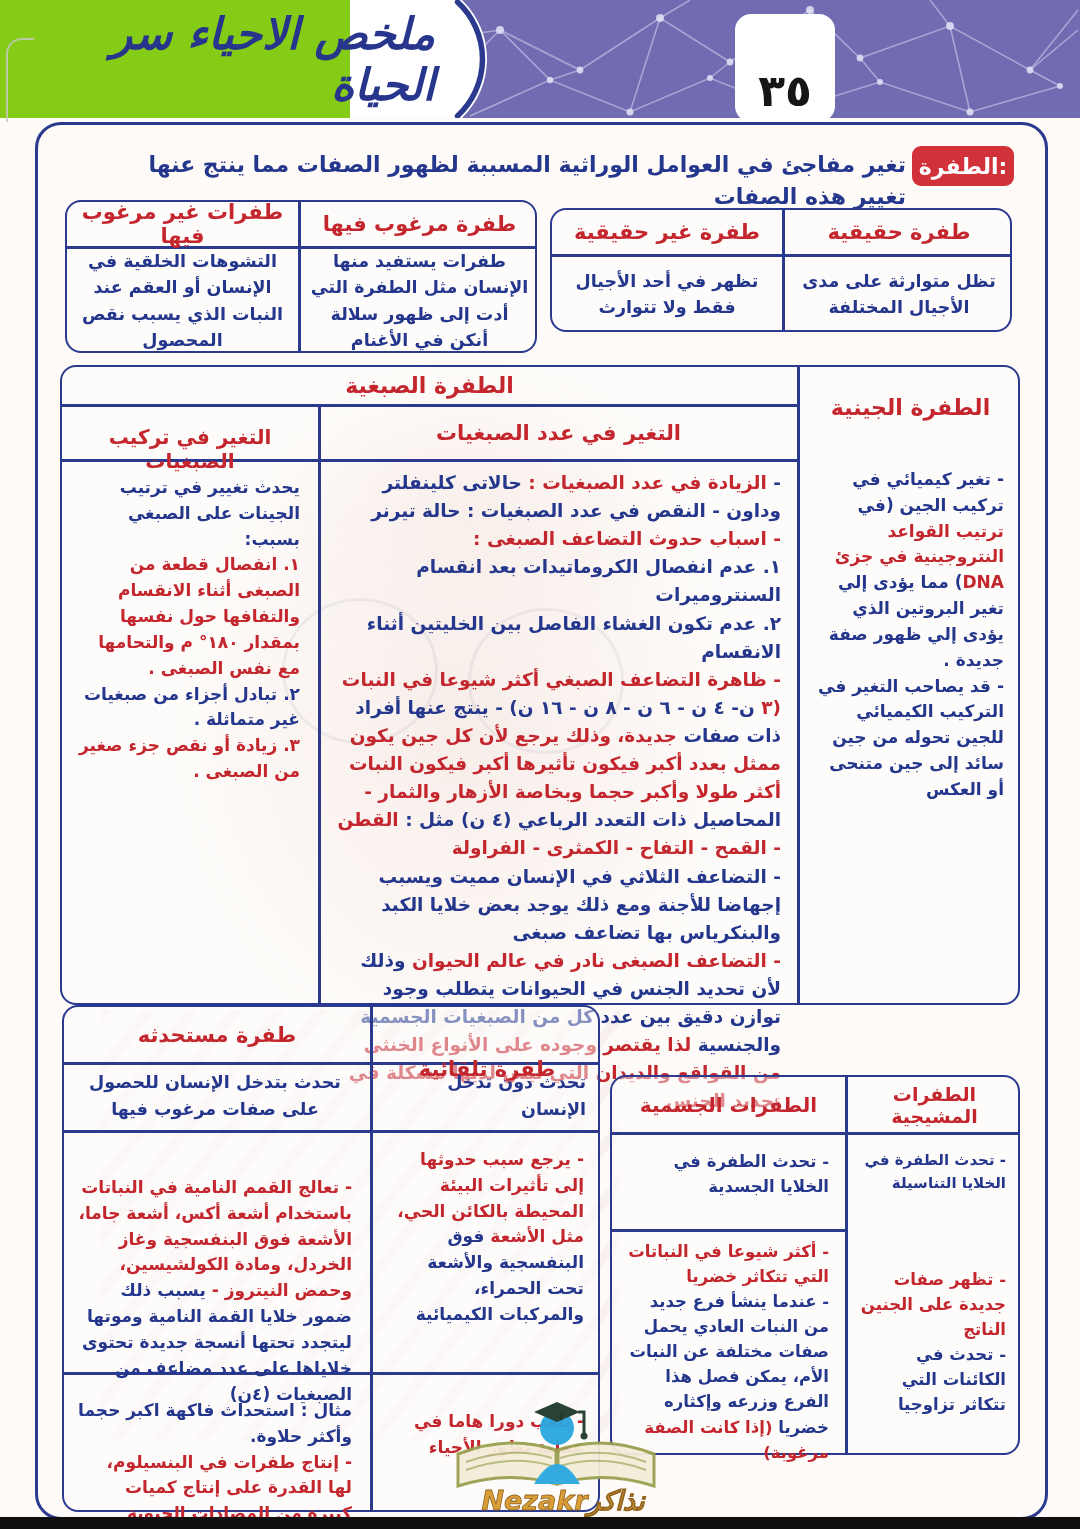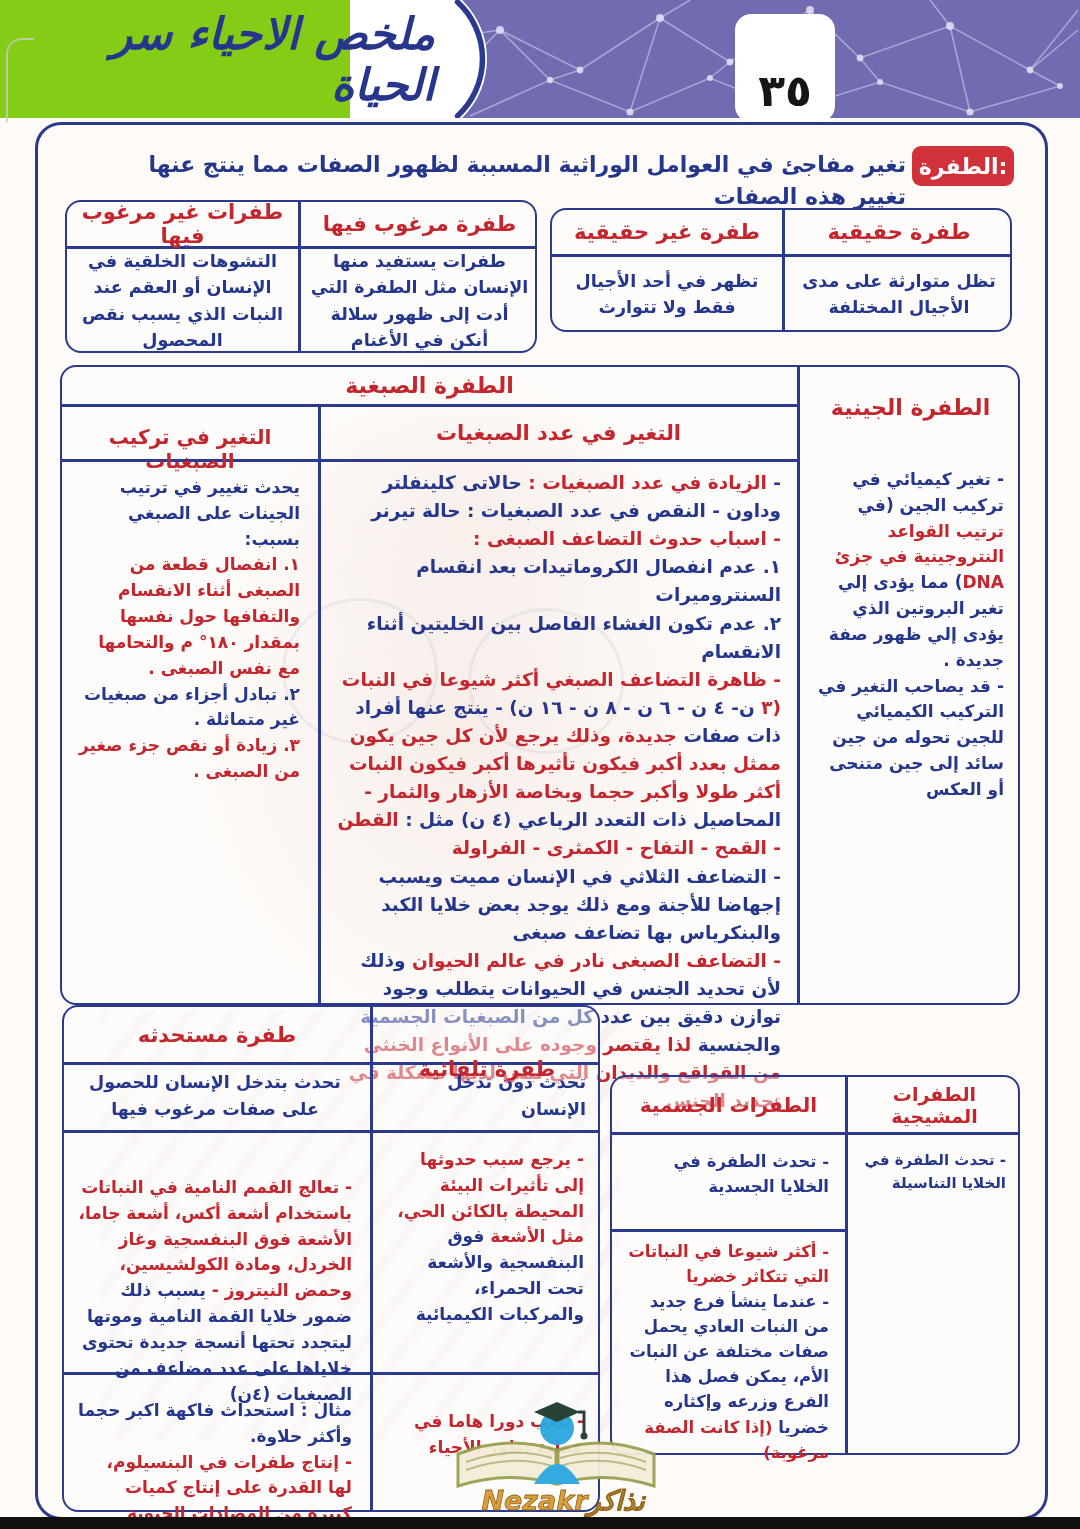--- a/index.html
+++ b/index.html
@@ -212,20 +212,24 @@
         <div class="para"><span class="c-b">- تحدث الطفرة في الخلايا الجسدية</span></div>
       </div>
     <div class="cell rich" style="left:239px;top:72px;width:167px;height:76px;font-size:15px;padding:0 8px;">
         <div class="para"><span class="c-b">- تحدث الطفرة في الخلايا التناسيلة</span></div>
       </div>
 
     <div class="cell rich" style="left:4px;top:160px;width:225px;height:214px;font-size:16.5px;padding:2px 8px;">
         <div class="para"><span class="c-r">- أكثر شيوعا في النباتات التي تتكاثر خضريا</span></div>
         <div class="para"><span class="c-b">- </span><span class="c-b">عندما ينشأ فرع جديد من النبات العادي يحمل صفات مختلفة عن النبات الأم، يمكن فصل هذا الفرع وزرعه وإكثاره خضريا </span><span class="c-r">(إذا كانت الصفة مرغوبة)</span></div>
       </div>
+    <div class="cell rich" style="left:239px;top:188px;width:167px;height:186px;font-size:16.5px;padding:2px 8px;">
+        <div class="para"><span class="c-r">- تظهر صفات جديدة على الجنين الناتج</span></div>
+        <div class="para"><span class="c-b">- تحدث في الكائنات التي تتكاثر تزاوجيا</span></div>
+      </div>
   </div>
 
   <div class="watermark">
     <svg width="250" height="128" viewBox="0 0 250 128">
       <path d="M20,62 Q70,42 118,58 L118,92 Q70,78 20,94 Z" fill="#f3edd8" stroke="#99a050" stroke-width="3"></path>
       <path d="M216,62 Q166,42 120,58 L120,92 Q166,78 216,94 Z" fill="#f3edd8" stroke="#99a050" stroke-width="3"></path>
       <path d="M28,70 Q72,54 114,66 M28,78 Q72,62 114,74 M208,70 Q164,54 122,66 M208,78 Q164,62 122,74" fill="none" stroke="#b4ba7e" stroke-width="2"></path>
       <circle cx="119" cy="36" r="17" fill="#2aa7df"></circle>
       <path d="M96,92 Q119,52 142,92 Z" fill="#2aa7df"></path>
       <path d="M96,20 L119,10 L142,20 L119,30 Z" fill="#1d3a2c"></path>

